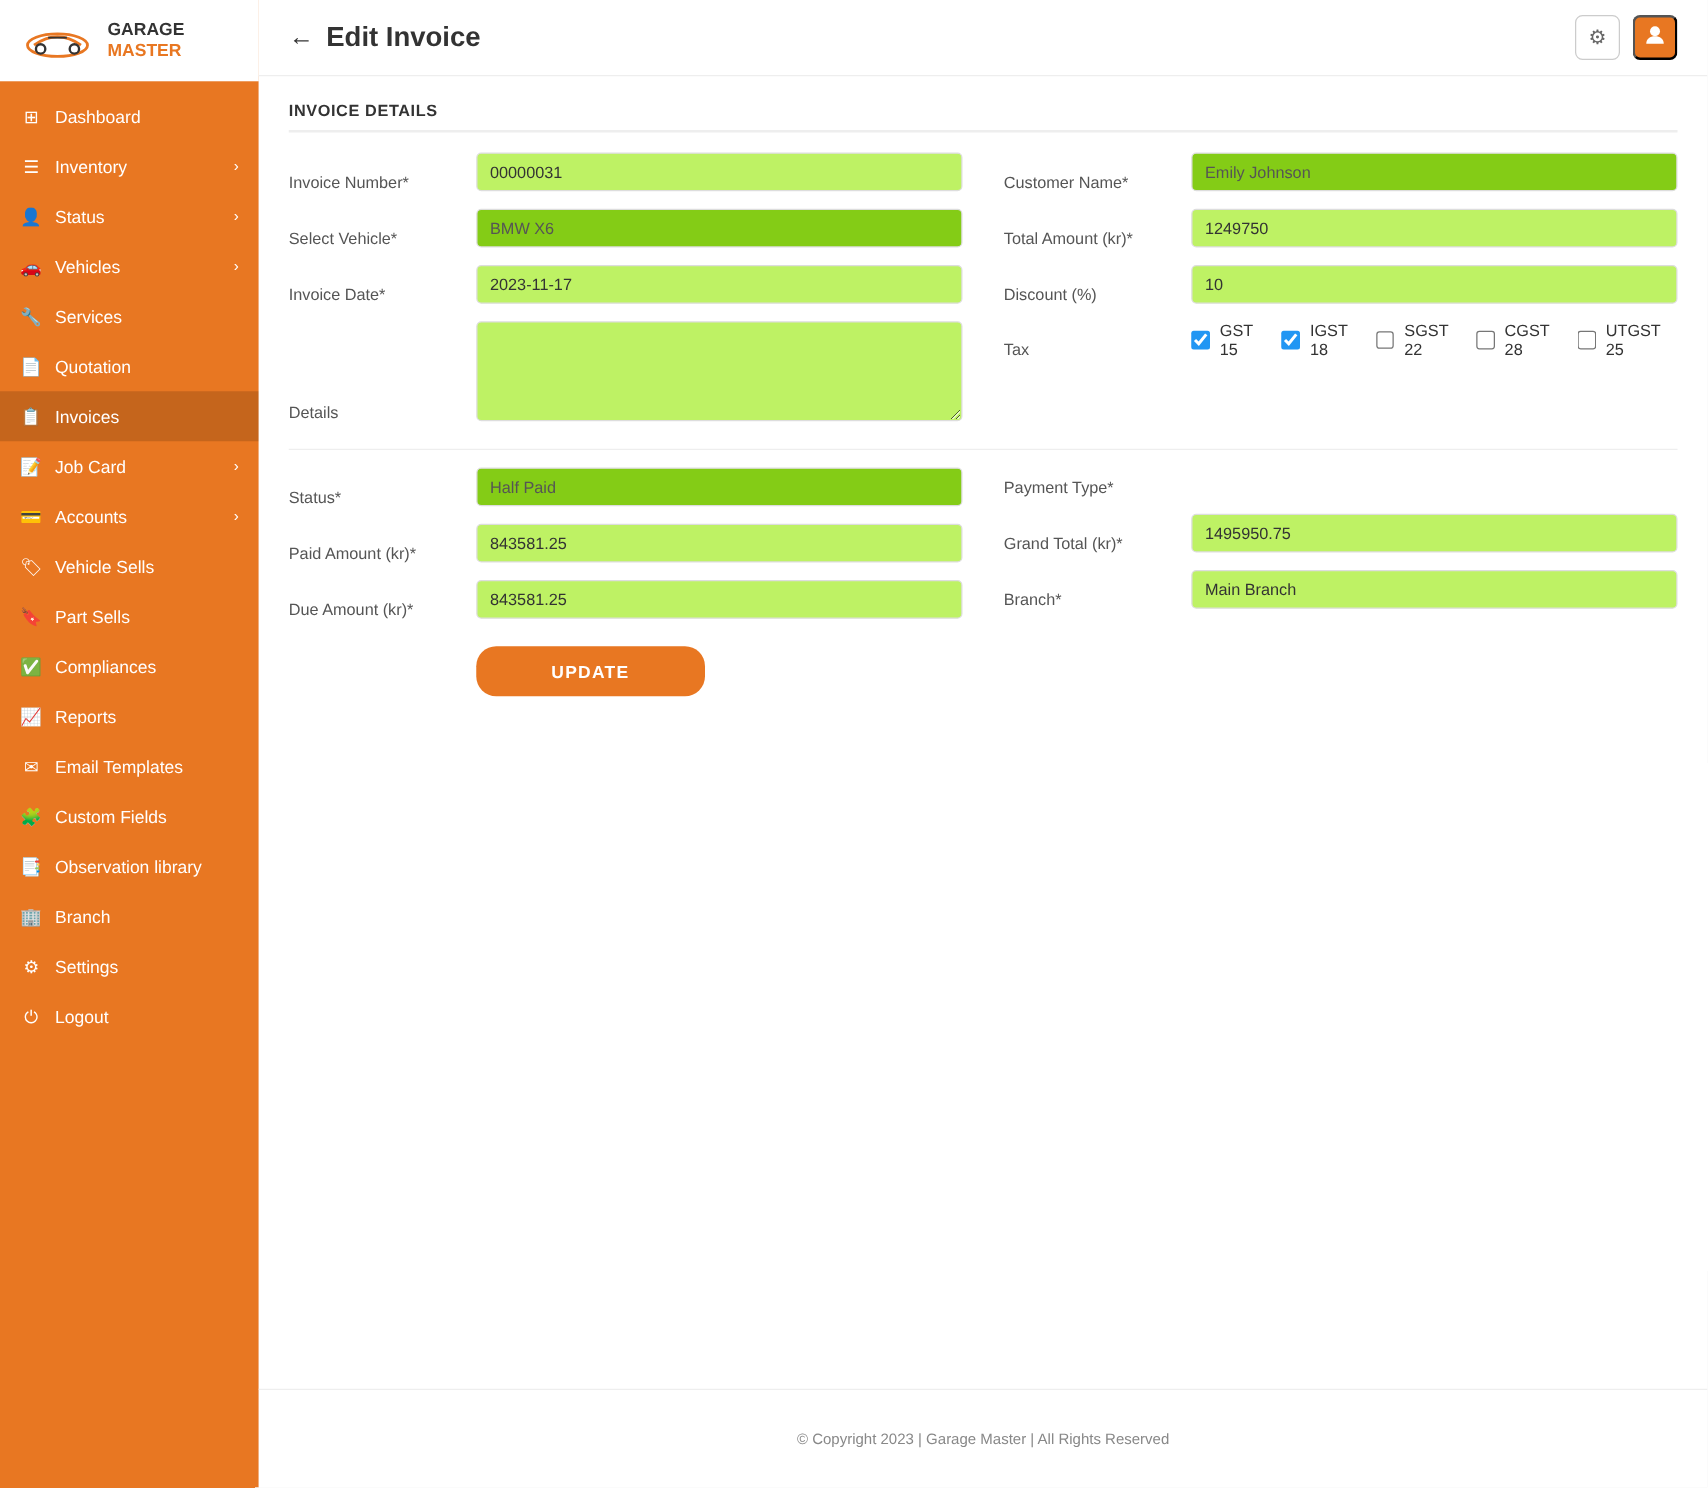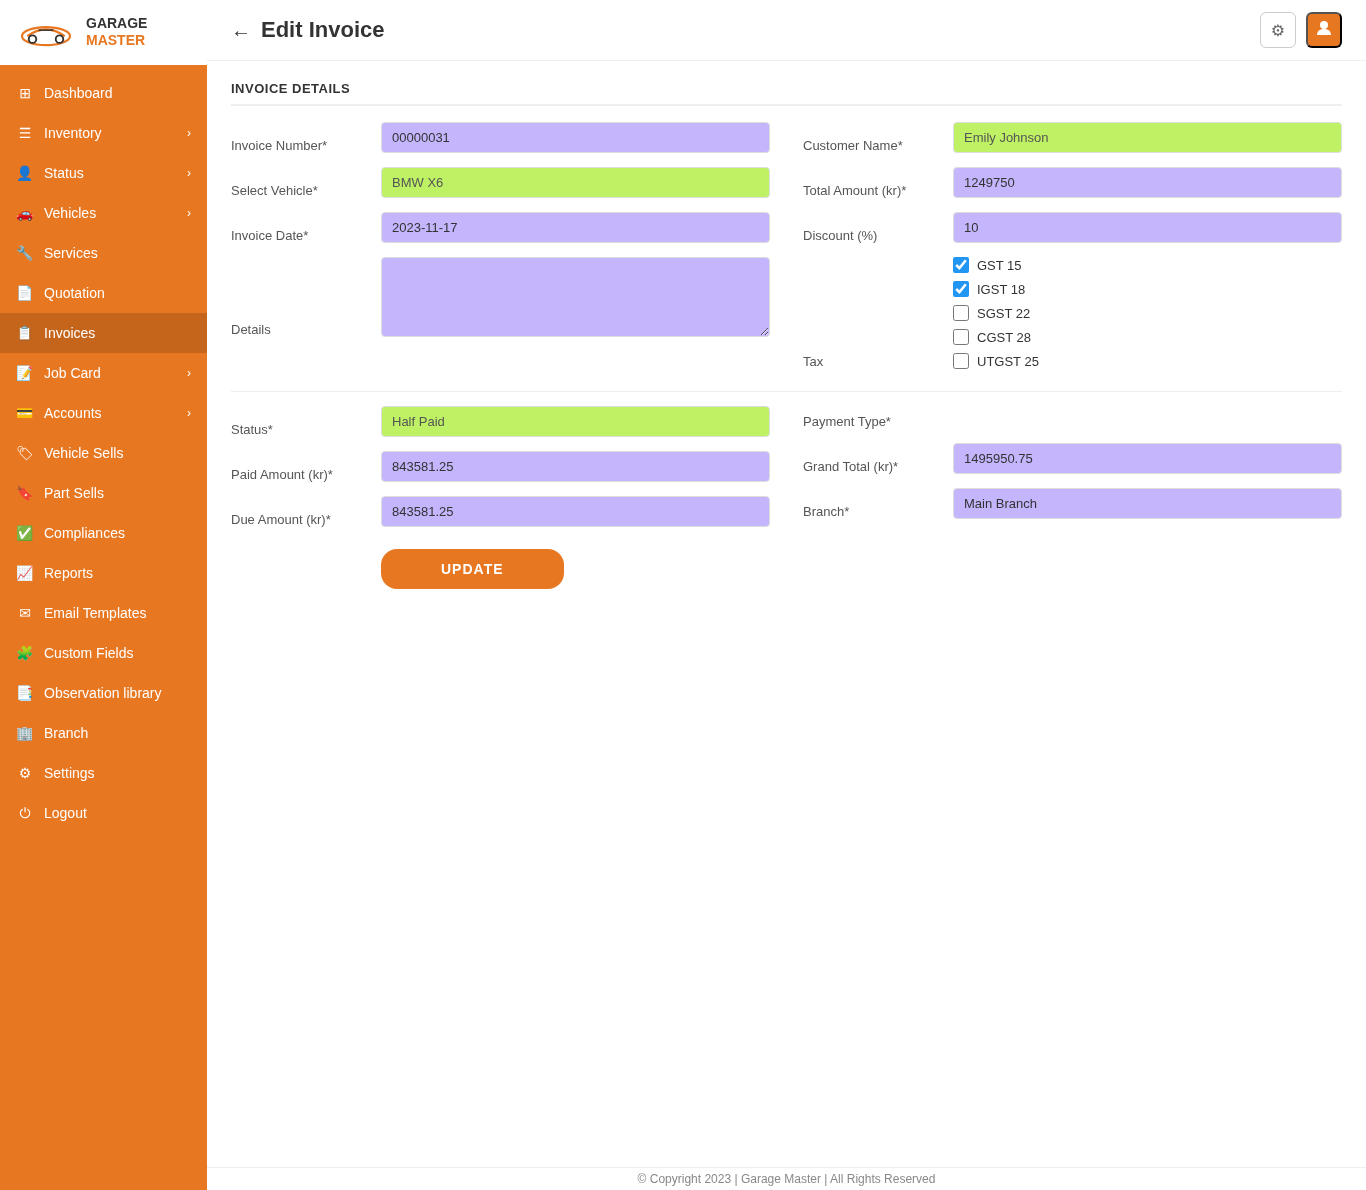--- a/index.html
+++ b/index.html
@@ -167,33 +167,33 @@
       color: #555;
       padding-top: 8px;
     }
     .form-control {
       flex: 1;
       padding: 7px 10px;
       border: 1px solid #ddd;
       border-radius: 4px;
       font-size: 13px;
       color: #333;
-      background: #c4b5fd;
+      background: #bef264;
     }
     .form-control.readonly {
-      background: #bef264;
+      background: #84cc16;
       color: #555;
     }
     textarea.form-control {
       height: 80px;
       resize: vertical;
     }
     .tax-group {
       display: flex;
-      flex-direction: column;
+      flex-direction: row;
       gap: 8px;
       flex: 1;
     }
     .tax-item {
       display: flex;
       align-items: center;
       gap: 8px;
       font-size: 13px;
       color: #333;
     }
@@ -213,21 +213,21 @@
       font-weight: bold;
       border-radius: 16px;
       cursor: pointer;
       letter-spacing: 1px;
       margin-top: 8px;
     }
 
     
     .footer {
       text-align: center;
-      padding: 4px;
+      padding: 32px;
       font-size: 12px;
       color: #888;
       border-top: 1px solid #eee;
     }
 
     
     .form-two-col {
       display: flex;
       gap: 0;
     }

